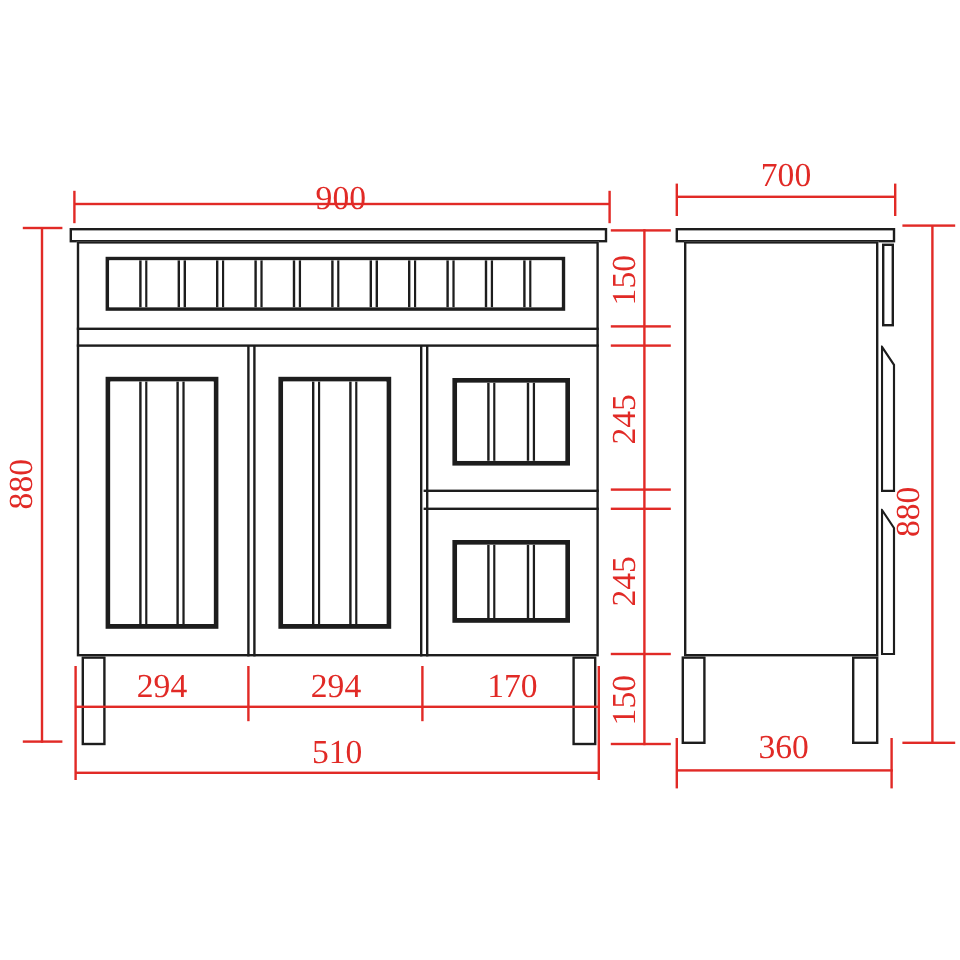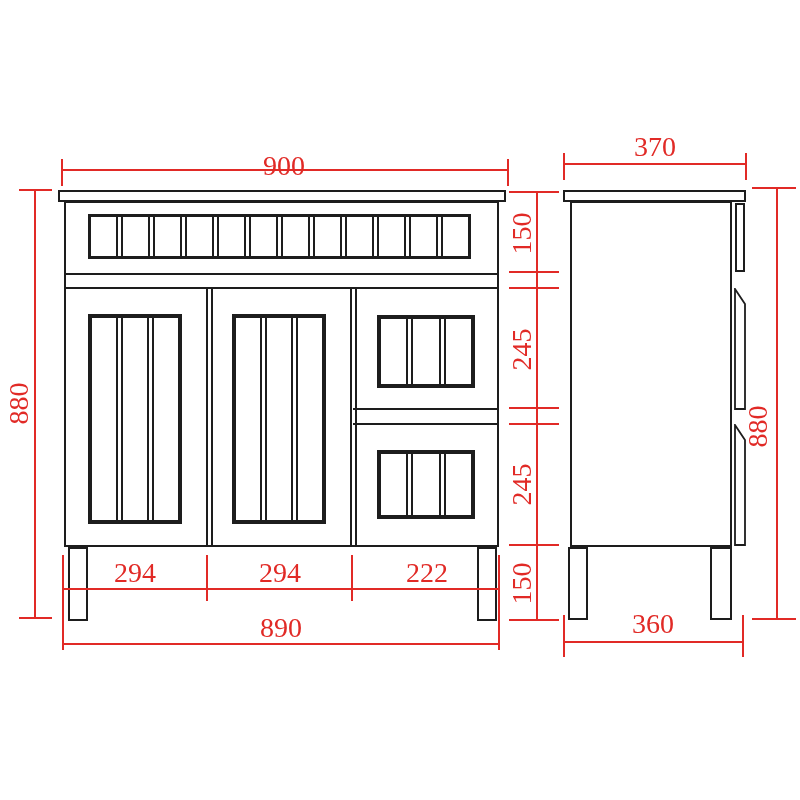--- a/index.html
+++ b/index.html
@@ -121,21 +121,21 @@
   <div class="box" style="left:710px;top:547px;width:22px;height:73px;"></div>
 
   <div class="rd" style="left:62px;top:169px;width:446px;height:2px;"></div>
   <div class="rd" style="left:61px;top:159px;width:2px;height:27px;"></div>
   <div class="rd" style="left:507px;top:159px;width:2px;height:27px;"></div>
   <div class="lbl" style="left:234px;top:152px;width:100px;">900</div>
 
   <div class="rd" style="left:564px;top:163px;width:182px;height:2px;"></div>
   <div class="rd" style="left:563px;top:153px;width:2px;height:27px;"></div>
   <div class="rd" style="left:745px;top:153px;width:2px;height:27px;"></div>
-  <div class="lbl" style="left:605px;top:133px;width:100px;">370</div>
+  <div class="lbl" style="left:605px;top:133px;width:100px;">700</div>
 
   <div class="rd" style="left:34px;top:190px;width:2px;height:429px;"></div>
   <div class="rd" style="left:19px;top:189px;width:33px;height:2px;"></div>
   <div class="rd" style="left:19px;top:617px;width:33px;height:2px;"></div>
   <div class="lbl vlbl" style="left:-22px;top:390px;width:80px;">880</div>
 
   <div class="rd" style="left:536px;top:191px;width:2px;height:430px;"></div>
   <div class="rd" style="left:509px;top:191px;width:50px;height:2px;"></div>
   <div class="rd" style="left:509px;top:271px;width:50px;height:2px;"></div>
   <div class="rd" style="left:509px;top:287px;width:50px;height:2px;"></div>
@@ -148,24 +148,24 @@
   <div class="lbl vlbl" style="left:481px;top:471px;width:80px;">245</div>
   <div class="lbl vlbl" style="left:481px;top:570px;width:80px;">150</div>
 
   <div class="rd" style="left:63px;top:588px;width:437px;height:2px;"></div>
   <div class="rd" style="left:62px;top:555px;width:2px;height:95px;"></div>
   <div class="rd" style="left:206px;top:555px;width:2px;height:46px;"></div>
   <div class="rd" style="left:351px;top:555px;width:2px;height:46px;"></div>
   <div class="rd" style="left:498px;top:555px;width:2px;height:95px;"></div>
   <div class="lbl" style="left:95px;top:559px;width:80px;">294</div>
   <div class="lbl" style="left:240px;top:559px;width:80px;">294</div>
-  <div class="lbl" style="left:387px;top:559px;width:80px;">222</div>
+  <div class="lbl" style="left:387px;top:559px;width:80px;">170</div>
 
   <div class="rd" style="left:63px;top:643px;width:437px;height:2px;"></div>
-  <div class="lbl" style="left:241px;top:614px;width:80px;">890</div>
+  <div class="lbl" style="left:241px;top:614px;width:80px;">510</div>
 
   <div class="rd" style="left:564px;top:641px;width:180px;height:2px;"></div>
   <div class="rd" style="left:563px;top:615px;width:2px;height:42px;"></div>
   <div class="rd" style="left:742px;top:615px;width:2px;height:42px;"></div>
   <div class="lbl" style="left:613px;top:610px;width:80px;font-family:Liberation Serif, serif;">360</div>
 
   <div class="rd" style="left:776px;top:188px;width:2px;height:432px;"></div>
   <div class="rd" style="left:752px;top:187px;width:44px;height:2px;"></div>
   <div class="rd" style="left:752px;top:618px;width:44px;height:2px;"></div>
   <div class="lbl vlbl" style="left:717px;top:413px;width:80px;">880</div>

